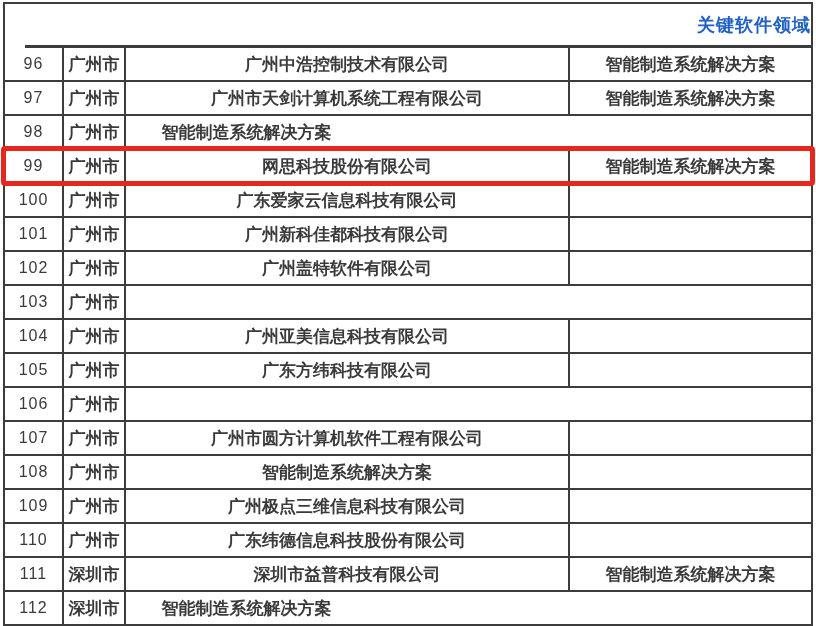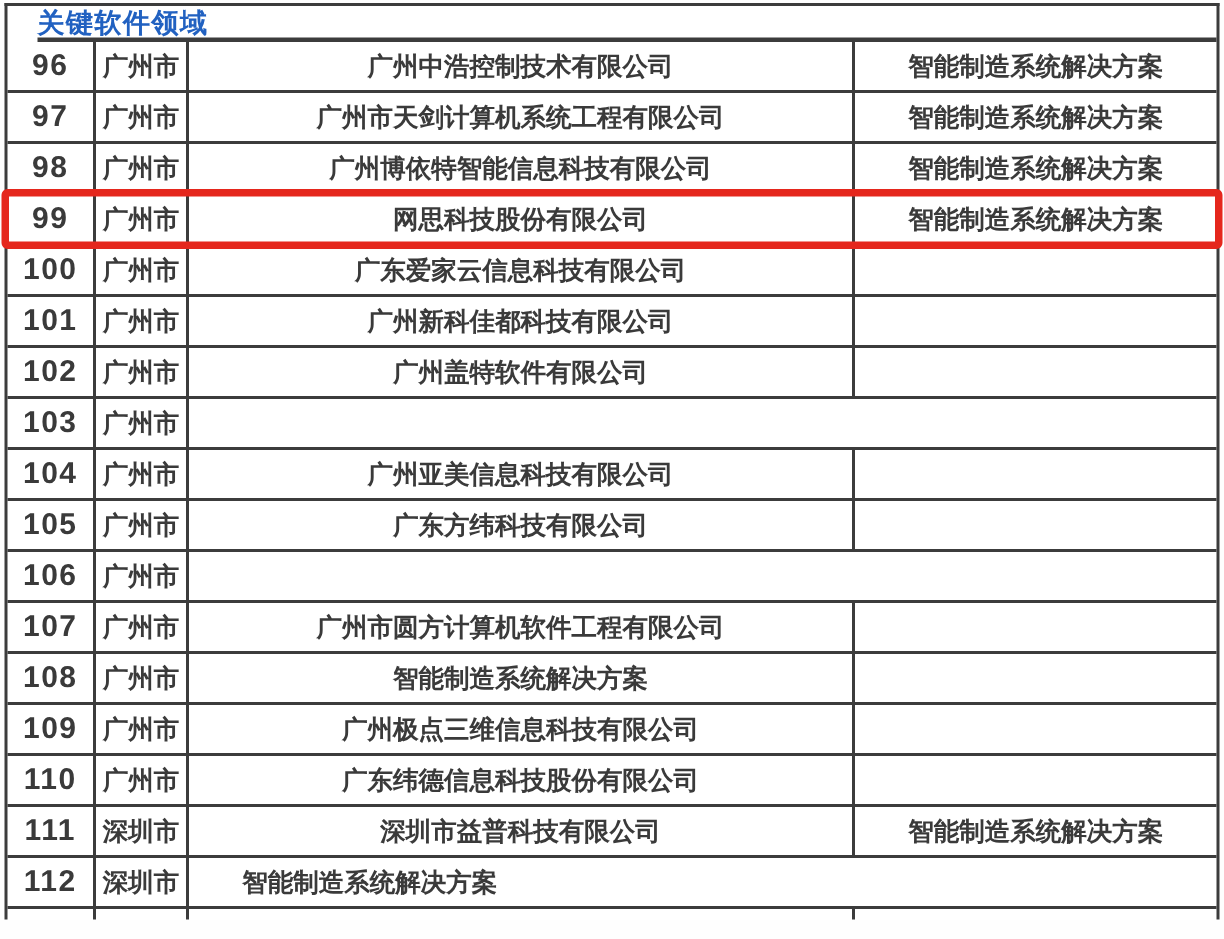--- a/index.html
+++ b/index.html
@@ -11,37 +11,37 @@
   }
   *{margin:0;padding:0;box-sizing:border-box;}
   html,body{width:816px;height:626px;overflow:hidden;background:var(--bg);
     font-family:"Liberation Sans","DejaVu Sans",sans-serif;color:var(--text);}
   .page{position:relative;width:816px;height:626px;background:var(--bg);}
   .table-wrap{
     position:absolute;left:3px;top:2px;width:810px;
     border:2px solid var(--border);border-bottom:none;background:#fff;
   }
   .title-row{
-    height:24px;display:flex;align-items:center;justify-content:flex-start;
+    height:44px;display:flex;align-items:center;justify-content:flex-end;
     border-bottom:3px solid var(--border);
     margin-left:20px;
   }
   .title-text{
     color:var(--title-blue);font-size:18px;font-weight:700;letter-spacing:1px;
   }
   .row{
     display:flex;height:34px;border-bottom:2px solid var(--border);
     position:relative;
   }
   .row.partial{height:7px;border-bottom:none;}
   .c{
     display:flex;align-items:center;justify-content:center;
     font-size:17px;font-weight:600;line-height:1;white-space:nowrap;overflow:hidden;
   }
-  .c-no{width:59px;border-right:2px solid var(--border);font-size:20px;font-weight:700;letter-spacing:1px;}
+  .c-no{width:59px;border-right:2px solid var(--border);font-size:16px;font-weight:400;letter-spacing:1px;}
   .c-city{width:62px;border-right:2px solid var(--border);}
   .c-company{flex:1;border-right:2px solid var(--border);}
   .c-cat{width:241px;}
   .row.highlight::after{
     content:"";position:absolute;left:-4px;right:-4px;top:-4px;bottom:-4px;
     border:5px solid var(--red);border-radius:4px;pointer-events:none;z-index:5;
   }
 </style>
 </head>
 <body>
@@ -62,21 +62,20 @@
   <div class="row">
     <div class="c c-no">97</div>
     <div class="c c-city">广州市</div>
     <div class="c c-company">广州市天剑计算机系统工程有限公司</div>
     <div class="c c-cat">智能制造系统解决方案</div>
   </div>
 
   <div class="row">
     <div class="c c-no">98</div>
     <div class="c c-city">广州市</div>
-    <div class="c c-company">广州博依特智能信息科技有限公司</div>
     <div class="c c-cat">智能制造系统解决方案</div>
   </div>
 
   <div class="row highlight">
     <div class="c c-no">99</div>
     <div class="c c-city">广州市</div>
     <div class="c c-company">网思科技股份有限公司</div>
     <div class="c c-cat">智能制造系统解决方案</div>
   </div>
 

